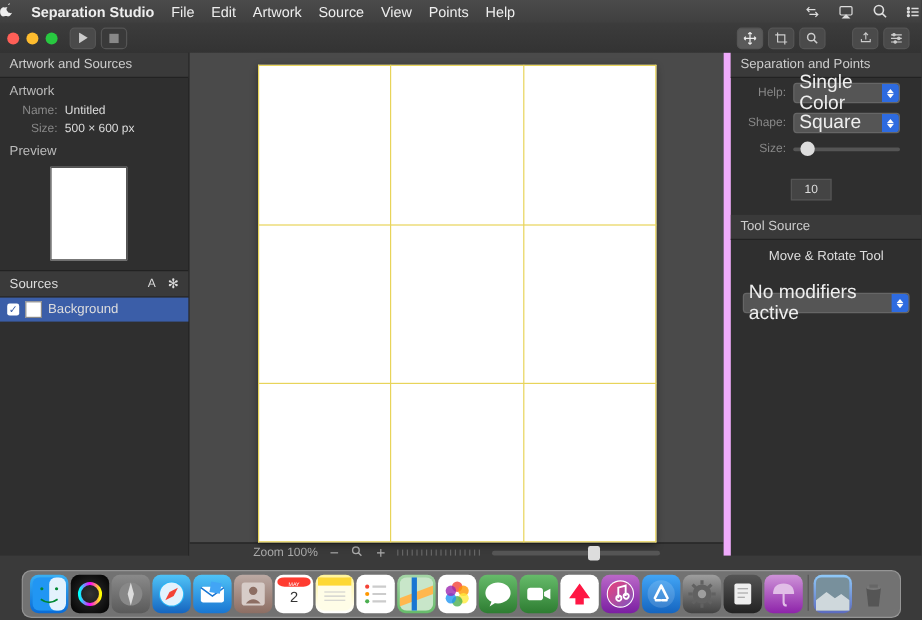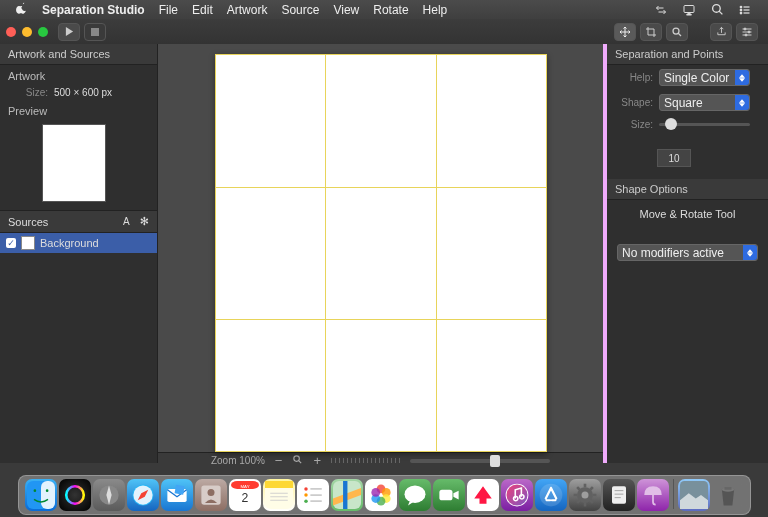--- a/index.html
+++ b/index.html
@@ -1,17 +1,17 @@
 <!DOCTYPE html>
 <html><head>
 <meta charset="utf-8">
 <style>
   * { box-sizing: border-box; margin: 0; padding: 0; }
   body { width: 768px; height: 517px; font-family: -apple-system, "Helvetica Neue", Arial, sans-serif; font-size: 11px; color: #ddd; background: #3a3a3a; overflow: hidden; position: relative; }
-  .menubar { height: 19px; background: linear-gradient(#4b4b4b,#3f3f3f); display:flex; align-items:center; padding:0 16px; color:#eee; font-size:12px; gap:14px;}
+  .menubar { height: 19px; background: linear-gradient(#4b4b4b,#3f3f3f); display:flex; align-items:center; padding:0 0; color:#eee; font-size:12px; gap:14px;}
   .menubar .spacer { flex:1; }
   .menubar .micon { width:14px; height:14px; display:inline-flex; align-items:center; justify-content:center;}
   .toolbar { height:25px; background: linear-gradient(#3c3c3c,#333); display:flex; align-items:center; padding:0 6px;}
   .traffic { display:flex; gap:6px; margin-right:10px;}
   .dot { width:10px; height:10px; border-radius:50%; }
   .red{background:#ff5f57}.yellow{background:#febc2e}.green{background:#28c840}
   .tbtn { width:22px; height:18px; border-radius:4px; background:#4a4a4a; display:inline-flex;align-items:center;justify-content:center;margin-right:4px; border:1px solid #555;}
   .toolbar .spacer{flex:1}
   .content { display:flex; height:calc(517px - 19px - 25px - 54px); }
   
@@ -34,22 +34,22 @@
   .canvas .gline{position:absolute;background:#e8d45a;}
   .gline.h{height:1px;left:0;right:0}
   .gline.v{width:1px;top:0;bottom:0}
   .gline.edge{background:#e8d45a;}
   .zoombar { height:22px; background:#3a3a3a; width:100%; display:flex;align-items:center;justify-content:center; gap:10px; border-top:1px solid #222; font-size:10px;color:#aaa;}
   .zslider{width:140px;height:4px;background:#555;border-radius:2px;position:relative}
   .zslider .knob{width:10px;height:12px;background:#ddd;border-radius:2px;position:absolute;top:-4px;left:80px}
   .ztick{display:flex;gap:3px}
   .ztick i{width:1px;height:5px;background:#666;display:block}
   
-  .right { width:165px; background:#2f2f2f; border-left:4px solid #f0abfc;}
-  .select { background:#555; border:1px solid #666; border-radius:3px; height:17px; display:flex;align-items:center; padding:0 4px; font-size:12px; color:#eee; position:relative; flex:1}
+  .right { width:165px; background:#2f2f2f; border-left:6px solid #f0abfc;}
+  .select { background:#555; border:1px solid #666; border-radius:3px; height:17px; display:flex;align-items:center; padding:0 4px; font-size:16px; color:#eee; position:relative; flex:1}
   .select .arrows{position:absolute;right:0;top:0;bottom:0;width:14px;background:#2e6be0;border-radius:0 3px 3px 0;display:flex;flex-direction:column;align-items:center;justify-content:center;color:#fff}
   .select .arrows svg{display:block}
   .rrow{display:flex;align-items:center;padding:4px 10px 4px 0;}
   .rrow .k{width:46px;text-align:right;color:#888;margin-right:6px;font-size:10px}
   .sizeSlider{flex:1;height:3px;background:#555;border-radius:2px;position:relative;margin-right:8px}
   .sizeSlider .knob{width:12px;height:12px;border-radius:50%;background:#ddd;position:absolute;top:-5px;left:6px}
   .sizeval{width:34px;height:18px;background:#444;border:1px solid #555;display:flex;align-items:center;justify-content:center;margin-left:50px;margin-top:15px;font-size:10px}
   .tool-opt-title{padding:8px 0 24px 0;text-align:center}
   .full-select{margin:0 10px}
   
@@ -65,21 +65,21 @@
 <div class="menubar">
   <span><svg width="12" height="12" viewBox="0 0 24 24" fill="#eee">
         <path d="M16.5 1.5c0 1.5-1.2 3-2.7 3-.2-1.5 1.2-3 2.7-3zM20 17.3c-.6 1.3-1 1.9-1.8 3-1 1.4-2.5 3.2-4.3 3.2-1.6 0-2-1-4.1-1s-2.6 1-4.2 1c-1.8 0-3.2-1.6-4.3-3C-1 16.6.2 10.3 4.2 8.6c1.4-.6 3-.5 4 .2 1-.7 2.8-.9 4.3-.2-2.5 1.5-2.1 5.2.5 6.3-.5 1.2-.5 1.2-.5 1.2s2.1 1.2 2.1 1.2c2 0 3 .7 3 .7s1.9-.4 2.4-.7z"></path>
       </svg></span>
   <b>Separation Studio</b>
   <span>File</span>
   <span>Edit</span>
   <span>Artwork</span>
   <span>Source</span>
   <span>View</span>
-  <span>Rotate</span>
+  <span>Points</span>
   <span>Help</span>
   <span class="spacer"></span>
   <span class="micon">
       <svg width="14" height="12" viewBox="0 0 24 24" fill="none" stroke="#ddd" stroke-width="2">
         <path d="M7 4l-4 4 4 4M3 8h14M17 20l4-4-4-4M21 16H7"></path>
       </svg>
     </span>
   <span class="micon">
       <svg width="14" height="12" viewBox="0 0 24 24" fill="none" stroke="#ddd" stroke-width="2">
         <rect x="2" y="3" width="20" height="14" rx="2"></rect>
@@ -151,20 +151,24 @@
         <circle cx="10" cy="18" r="2" fill="#ccc"></circle>
       </svg>
     </div>
 </div>
 
 <div class="content">
 
   <div class="left">
     <div class="panel-title">Artwork and Sources</div>
     <div class="section-head">Artwork</div>
+    <div class="kv">
+        <span class="k">Name:</span>
+        <span class="v">Untitled</span>
+      </div>
     <div class="kv">
         <span class="k">Size:</span>
         <span class="v">500 × 600 px</span>
       </div>
     <div class="section-head">Preview</div>
     <div class="preview-box"></div>
     <div class="sources-head">
       <span>Sources</span>
       <span style="margin-right:10px;font-size:10px">A</span>
       <span style="font-size:11px">✻</span>
@@ -255,21 +259,21 @@
       </div>
       <span style="width:8px"></span>
     </div>
     <div class="rrow">
       <span class="k">Size:</span>
       <div class="sizeSlider">
           <div class="knob"></div>
         </div>
     </div>
     <div class="sizeval">10</div>
-    <div class="panel-title" style="margin-top:12px">Shape Options</div>
+    <div class="panel-title" style="margin-top:12px">Tool Source</div>
     <div class="tool-opt-title">Move &amp; Rotate Tool</div>
     <div class="full-select">
       <div class="select">
         <span>No modifiers active</span>
         <span class="arrows">
             <svg width="6" height="4" viewBox="0 0 10 6">
               <path d="M0 6l5-6 5 6z" fill="#fff"></path>
             </svg>
             <svg width="6" height="4" viewBox="0 0 10 6">
               <path d="M0 0l5 6 5-6z" fill="#fff"></path>

